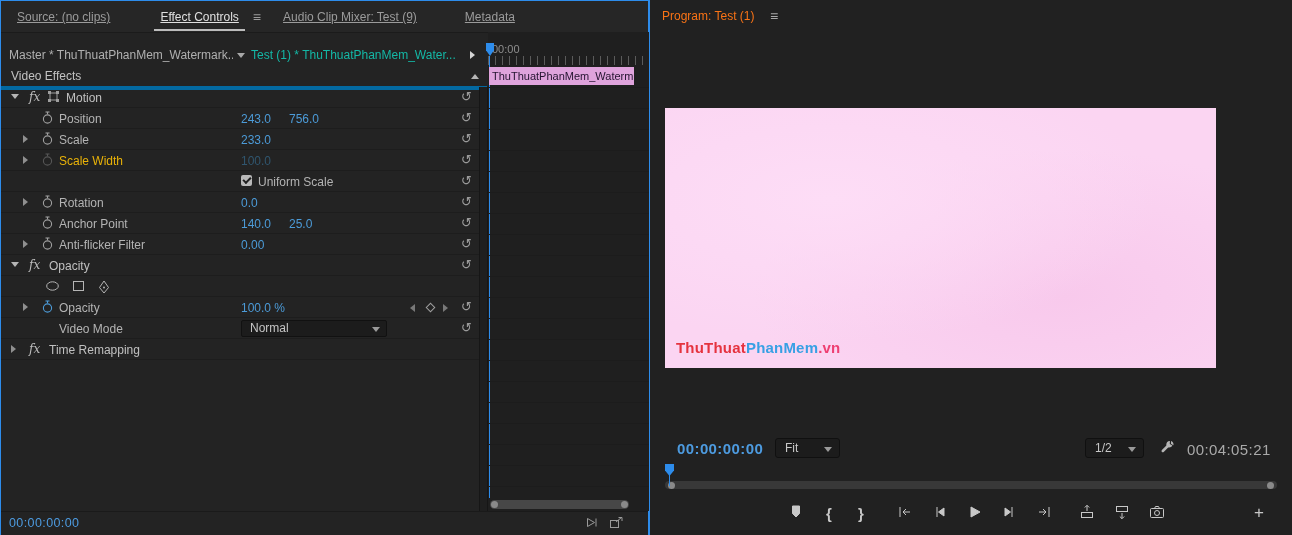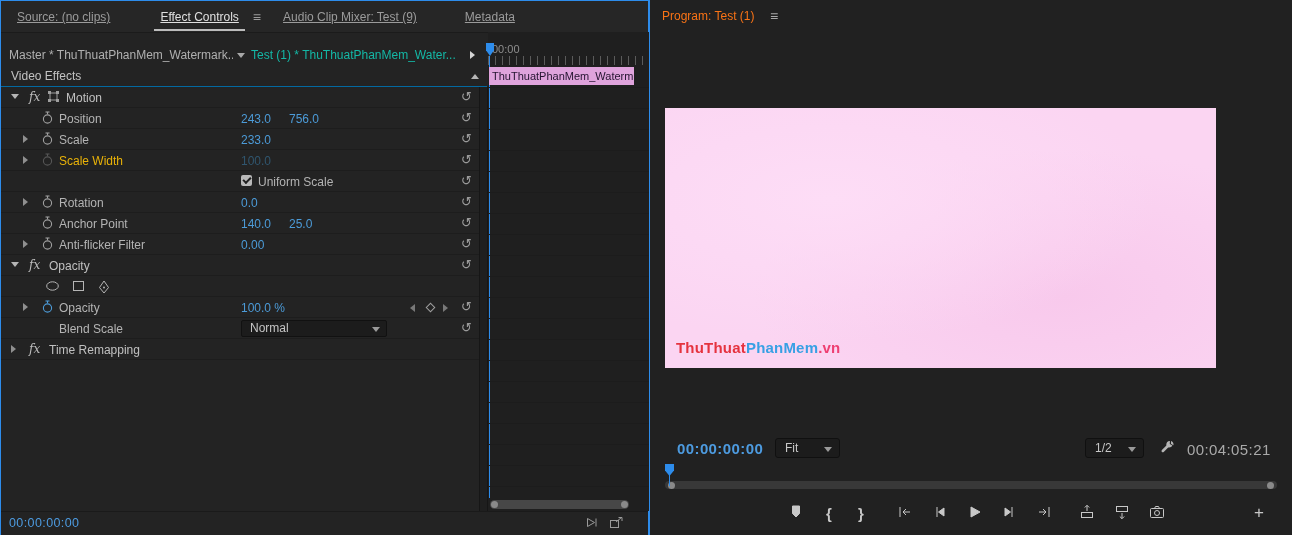--- a/index.html
+++ b/index.html
@@ -19,21 +19,21 @@
   .master{position:absolute;left:8px;top:5px;color:#b0b0b0;white-space:nowrap;max-width:224px;overflow:hidden;}
   .seq{position:absolute;left:250px;top:5px;color:#14b8a6;white-space:nowrap;max-width:210px;overflow:hidden;}
   .tri-r{width:0;height:0;border-top:4px solid transparent;border-bottom:4px solid transparent;
          border-left:5px solid #a8a8a8;position:absolute;}
   .tri-d{width:0;height:0;border-left:4px solid transparent;border-right:4px solid transparent;
          border-top:5px solid #a8a8a8;position:absolute;}
   .tri-u{width:0;height:0;border-left:4px solid transparent;border-right:4px solid transparent;
          border-bottom:5px solid #b5b5b5;position:absolute;}
   .hdr-caret{left:236px;top:10px;}
   .hdr-arrow{left:469px;top:8px;border-left-color:#d5d5d5;}
-  .ec-sec{position:absolute;left:0;top:65px;width:486px;height:20px;border-bottom:1px solid #0369a1;}
+  .ec-sec{position:absolute;left:0;top:65px;width:486px;height:20px;border-bottom:4px solid #0369a1;}
   .sec-lbl{position:absolute;left:10px;top:3px;color:#c2c2c2;}
   .ec-sec .tri-u{left:470px;top:8px;}
   .ec-body{position:absolute;left:0;top:86px;width:478px;height:424px;border-right:1px solid #161616;}
   .vscroll{position:absolute;left:479px;top:86px;width:7px;height:424px;background:#1f1f1f;border-right:1px solid #161616;}
   .row{position:relative;height:20px;border-bottom:1px solid #1d1d1d;}
   .tw-o{left:10px;top:7px;} .tw-i{left:22px;top:6px;}
   .row .tri-d{border-top-color:#b5b5b5;} .row .tri-r{border-left-color:#8f8f8f;}
   .fxb{position:absolute;left:28px;top:3px;font-family:"DejaVu Serif",serif;font-style:italic;
        font-size:12px;color:#bdbdbd;}
   .sw{position:absolute;left:40px;top:3px;}
@@ -263,21 +263,21 @@
             </svg></span>
         <span class="lbl lblprop">Opacity</span>
         <span class="val v1">100.0 %</span>
         <span class="knav-prev"></span>
         <span class="kdia"></span>
         <span class="knav-next"></span>
         <span class="reset">↺</span>
       </div>
 
       <div class="row">
-        <span class="lbl lblprop">Blend Scale</span>
+        <span class="lbl lblprop">Video Mode</span>
         <span class="dd"><span>Normal</span><span class="tri-d"></span></span>
         <span class="reset">↺</span>
       </div>
 
       <div class="row">
         <span class="tri-r" style="left:10px;top:6px;"></span>
         <span class="fxb">fx</span>
         <span class="lbl lblgrp2">Time Remapping</span>
       </div>
 

